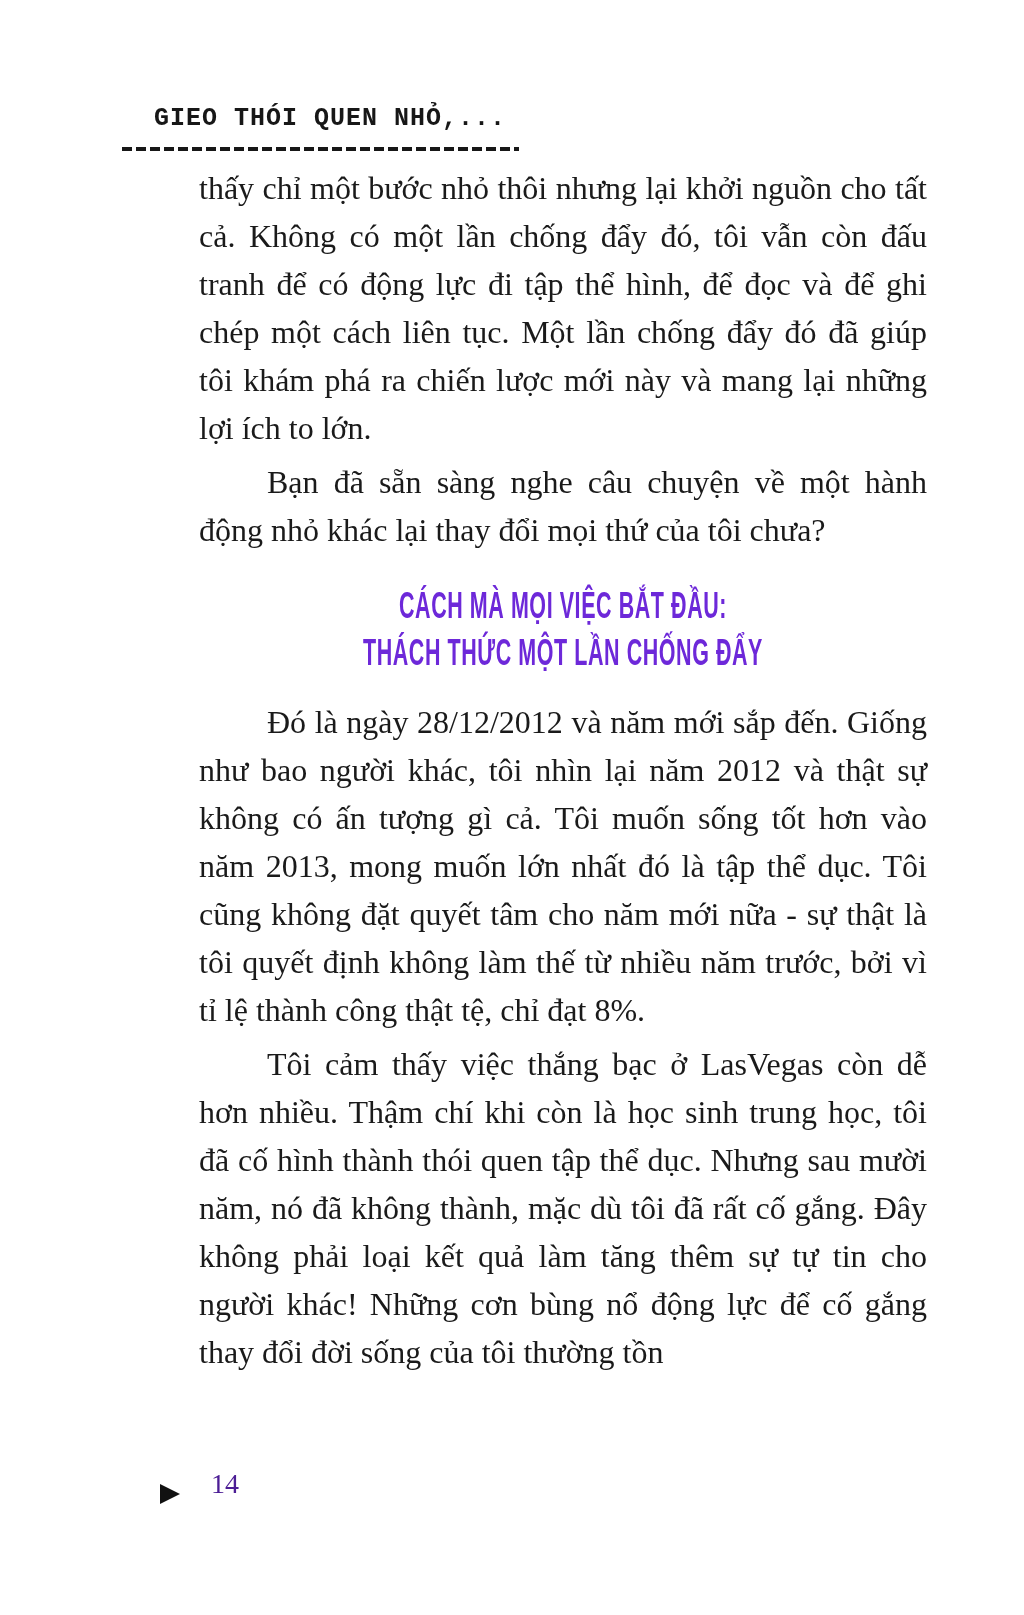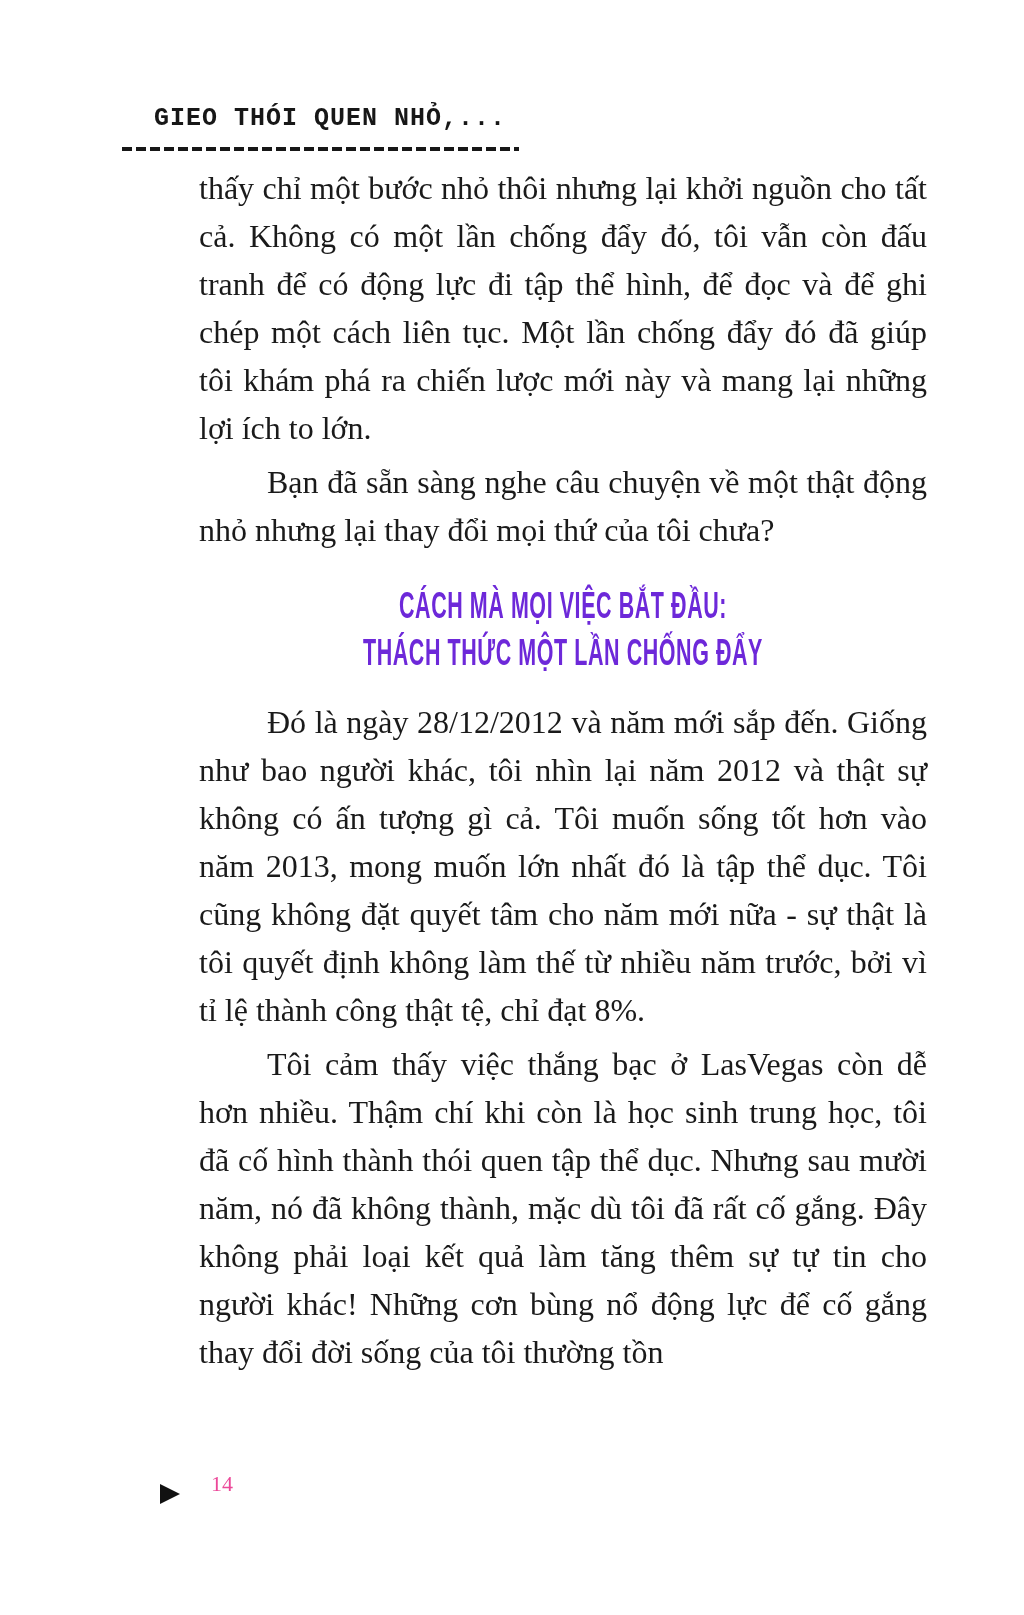--- a/index.html
+++ b/index.html
@@ -80,39 +80,39 @@
     height: 0;
     border-left: 20px solid #111111;
     border-top: 10px solid transparent;
     border-bottom: 10px solid transparent;
   }
   .page-number {
     position: absolute;
     left: 211px;
     top: 1466px;
     font-family: "Liberation Serif", serif;
-    font-size: 22px;
+    font-size: 28px;
     line-height: 36px;
-    color: #ec4899;
+    color: #4c1d95;
   }
 </style>
 </head>
 <body>
 
 <div class="page">
 
   <div class="running-header">GIEO THÓI QUEN NHỎ,...</div>
 
   <div class="header-rule"></div>
 
   <main class="content">
 
     <p class="para">thấy chỉ một bước nhỏ thôi nhưng lại khởi nguồn cho tất cả. Không có một lần chống đẩy đó, tôi vẫn còn đấu tranh để có động lực đi tập thể hình, để đọc và để ghi chép một cách liên tục. Một lần chống đẩy đó đã giúp tôi khám phá ra chiến lược mới này và mang lại những lợi ích to lớn.</p>
 
-    <p class="para indent">Bạn đã sẵn sàng nghe câu chuyện về một thật động nhỏ nhưng lại thay đổi mọi thứ của tôi chưa?</p>
+    <p class="para indent">Bạn đã sẵn sàng nghe câu chuyện về một hành động nhỏ khác lại thay đổi mọi thứ của tôi chưa?</p>
 
     <h2 class="section-heading">
       <span class="hline">CÁCH MÀ MỌI VIỆC BẮT ĐẦU:</span>
       <span class="hline">THÁCH THỨC MỘT LẦN CHỐNG ĐẨY</span>
     </h2>
 
     <p class="para indent">Đó là ngày 28/12/2012 và năm mới sắp đến. Giống như bao người khác, tôi nhìn lại năm 2012 và thật sự không có ấn tượng gì cả. Tôi muốn sống tốt hơn vào năm 2013, mong muốn lớn nhất đó là tập thể dục. Tôi cũng không đặt quyết tâm cho năm mới nữa - sự thật là tôi quyết định không làm thế từ nhiều năm trước, bởi vì tỉ lệ thành công thật tệ, chỉ đạt 8%.</p>
 
     <p class="para indent">Tôi cảm thấy việc thắng bạc ở LasVegas còn dễ hơn nhiều. Thậm chí khi còn là học sinh trung học, tôi đã cố hình thành thói quen tập thể dục. Nhưng sau mười năm, nó đã không thành, mặc dù tôi đã rất cố gắng. Đây không phải loại kết quả làm tăng thêm sự tự tin cho người khác! Những cơn bùng nổ động lực để cố gắng thay đổi đời sống của tôi thường tồn</p>
 

